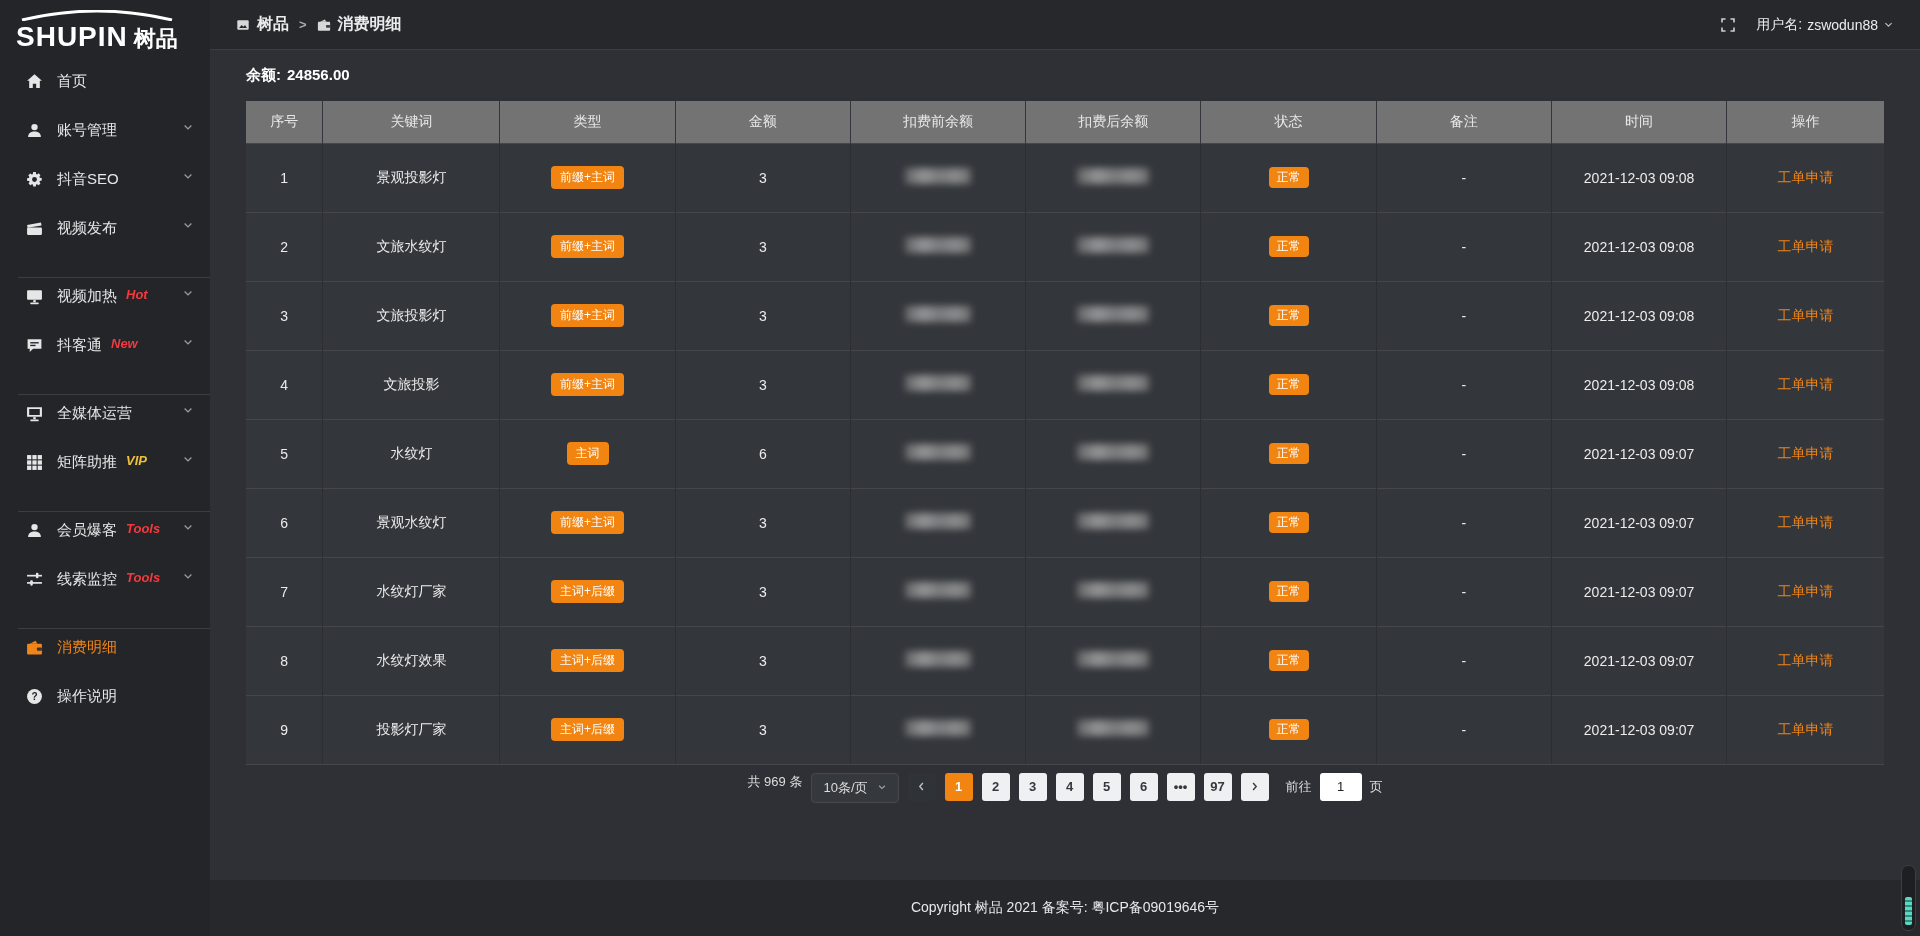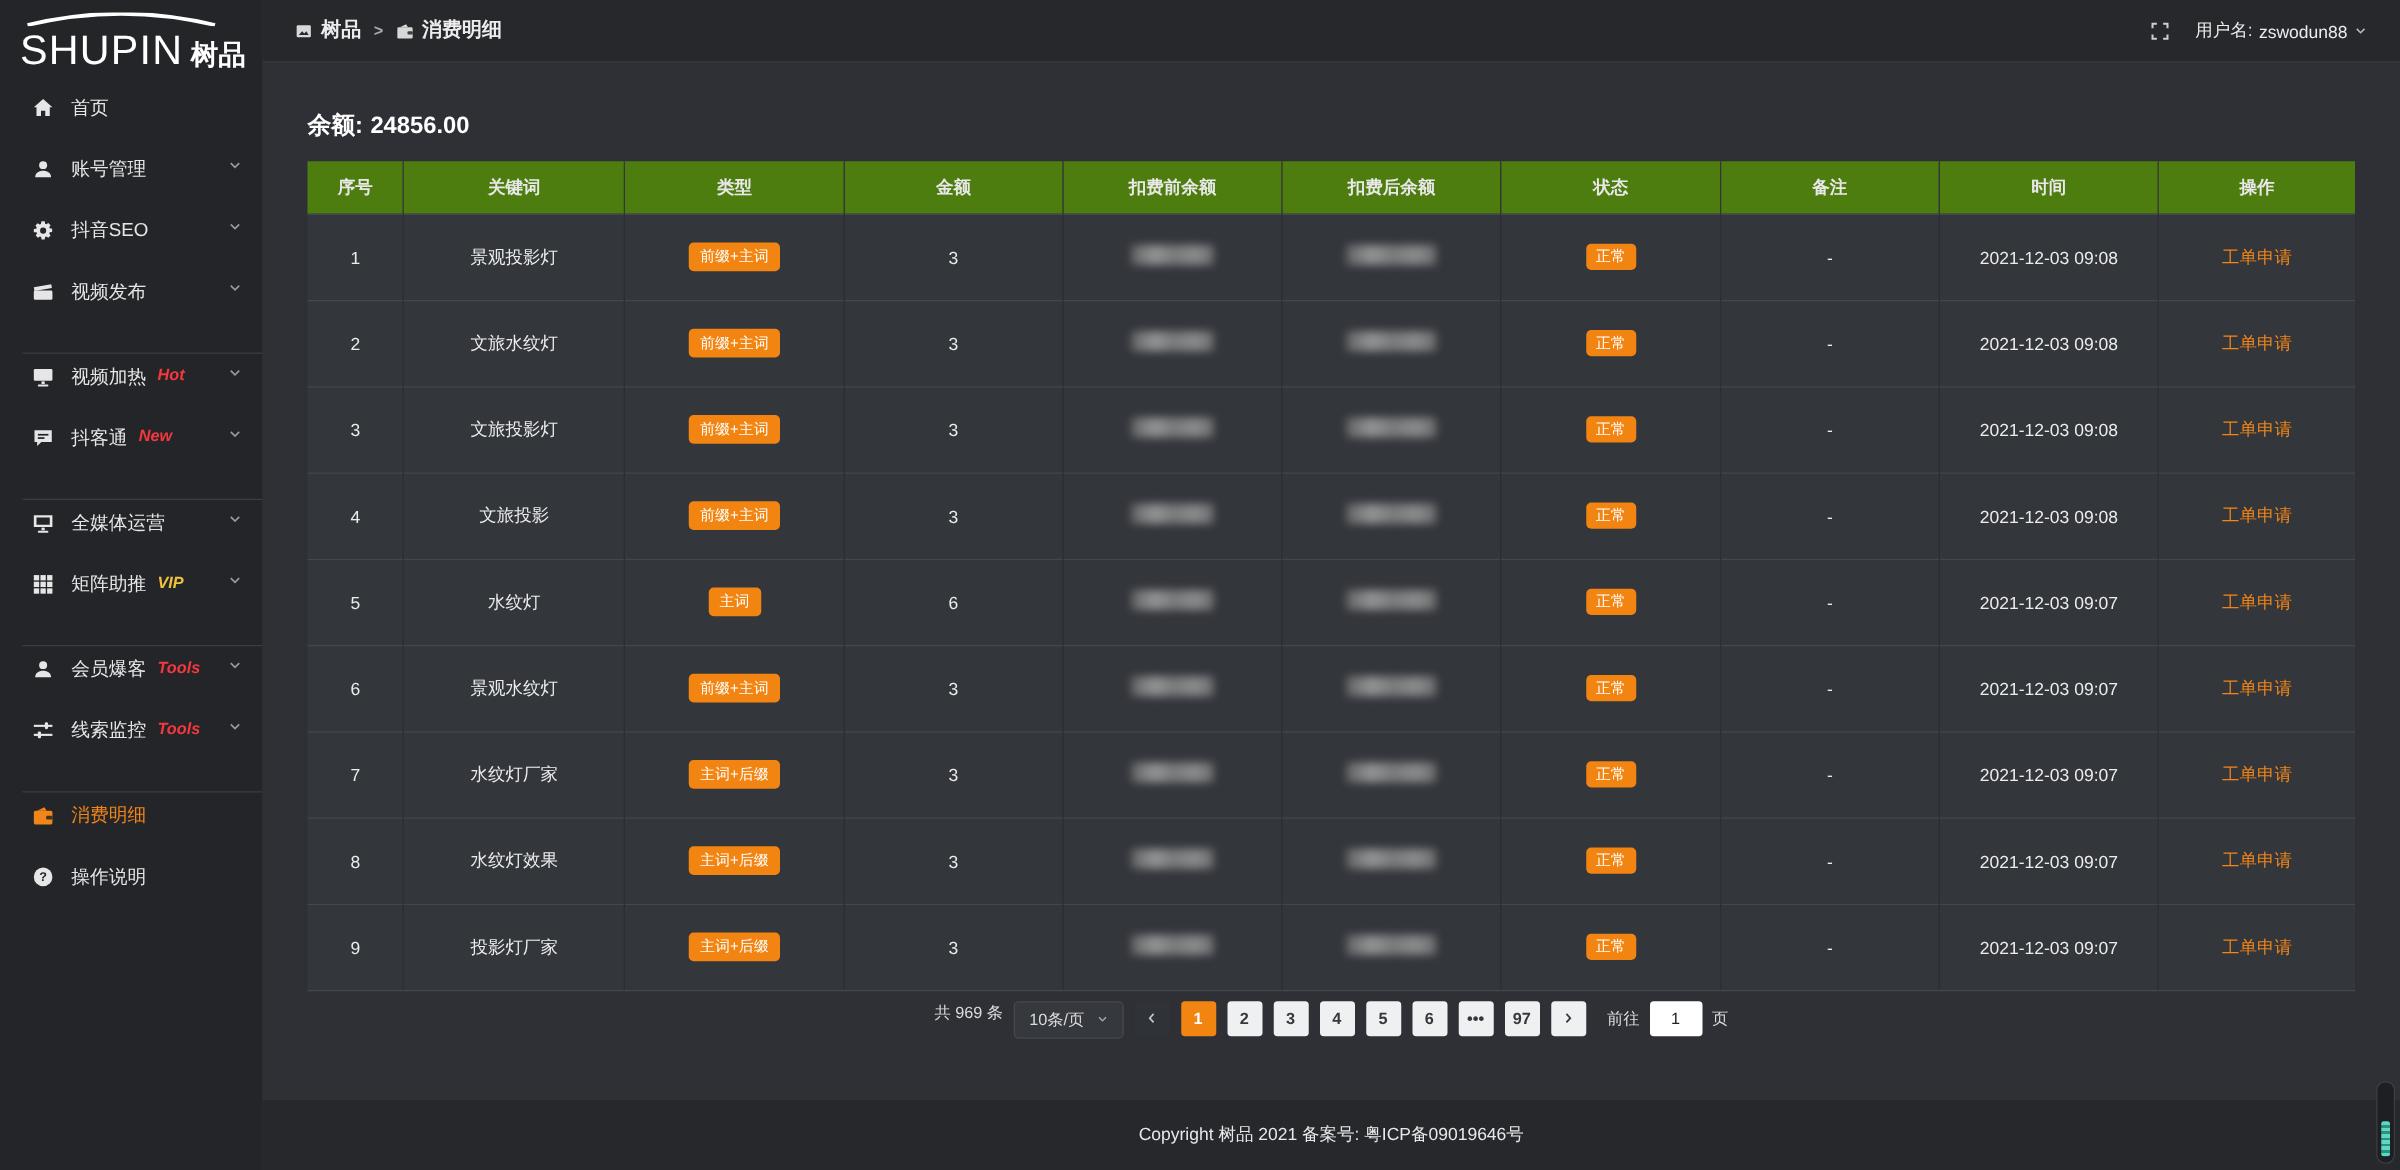--- a/index.html
+++ b/index.html
@@ -5,21 +5,21 @@
   * { margin:0; padding:0; box-sizing:border-box; }
   html,body { width:1920px; height:936px; overflow:hidden; background:#2e3036;
               font-family:"Liberation Sans","DejaVu Sans",sans-serif; }
   .app { position:relative; width:1920px; height:936px; display:flex; }
 
   
   .sidebar { width:210px; flex:0 0 210px; background:#232529; color:#e6e6e6; display:flex; flex-direction:column; }
   .logo { padding:10px 14px 8px 16px; color:#fff; }
   .logo .arc { display:block; margin-left:2px; }
   .logo-row { display:flex; align-items:baseline; white-space:nowrap; }
-  .logo-en { font-size:33px; font-weight:400; letter-spacing:1px; }
+  .logo-en { font-size:28px; font-weight:700; letter-spacing:1px; }
   .logo-cn { font-size:22px; font-weight:800; margin-left:6px; }
   .nav { flex:1; padding-top:10px; }
   .nav-item { display:flex; height:49px; padding:0 16px 0 26px; font-size:15px; cursor:pointer; }
   .nav-item .icon { width:18px; height:18px; margin-right:13px; display:flex; align-items:center; }
   .nav-item .icon svg { width:17px; height:17px; }
   .nav-item.active { color:#f08519; }
   .nav-tag { font-style:italic; font-weight:bold; font-size:13px; margin-left:9px; }
   .nav-chevron { margin-left:auto; color:#9a9a9a; display:flex; }
   .nav-chevron svg { width:12px; height:12px; }
   .nav-divider { height:1px; background:#3a3d42; margin:9px 0 9px 18px; }
@@ -33,25 +33,25 @@
   .crumb .icon svg { width:14px; height:14px; display:block; color:#d8d8d8; }
   .crumb-sep { color:#aaa; font-size:13px; font-weight:bold; }
   .top-right { display:flex; align-items:center; gap:20px; font-size:14px; }
   .fullscreen { display:flex; color:#cfcfcf; cursor:pointer; }
   .fullscreen svg { width:16px; height:16px; }
   .user-box { display:flex; align-items:center; gap:5px; cursor:pointer; }
   .user-box .chev svg { width:11px; height:11px; color:#bbb; }
 
   
   .content { flex:1; padding:0 36px; }
-  .balance { margin-top:37px; font-size:19px; font-weight:bold; color:#fff; }
+  .balance { margin-top:16px; font-size:15px; font-weight:bold; color:#fff; }
   .balance .val { margin-left:6px; }
 
   table.detail { margin-top:16px; width:100%; border-collapse:collapse; text-align:center; table-layout:fixed; }
-  thead th { background:#4d7c0f; height:42px; font-size:14px; font-weight:bold; color:#e8e8e8;
+  thead th { background:#737373; height:42px; font-size:14px; font-weight:normal; color:#e8e8e8;
              border-right:1px solid #34363b; }
   thead th:last-child { border-right:none; }
   tbody td { background:#33363b; height:69px; font-size:14px; color:#ececec;
              border-top:1px solid #45474c; border-right:1px solid #2c2e33; }
   tbody td:last-child { border-right:none; }
   tbody tr:last-child td { border-bottom:1px solid #45474c; }
   .badge { display:inline-block; background:#f28411; color:#fff; font-size:12px;
            padding:5px 9px; border-radius:4px; line-height:1.1; }
   .badge.status { padding:4px 8px; }
   .blur-block { display:inline-block; width:66px; height:16px; border-radius:2px; filter:blur(3.5px); opacity:.8;

